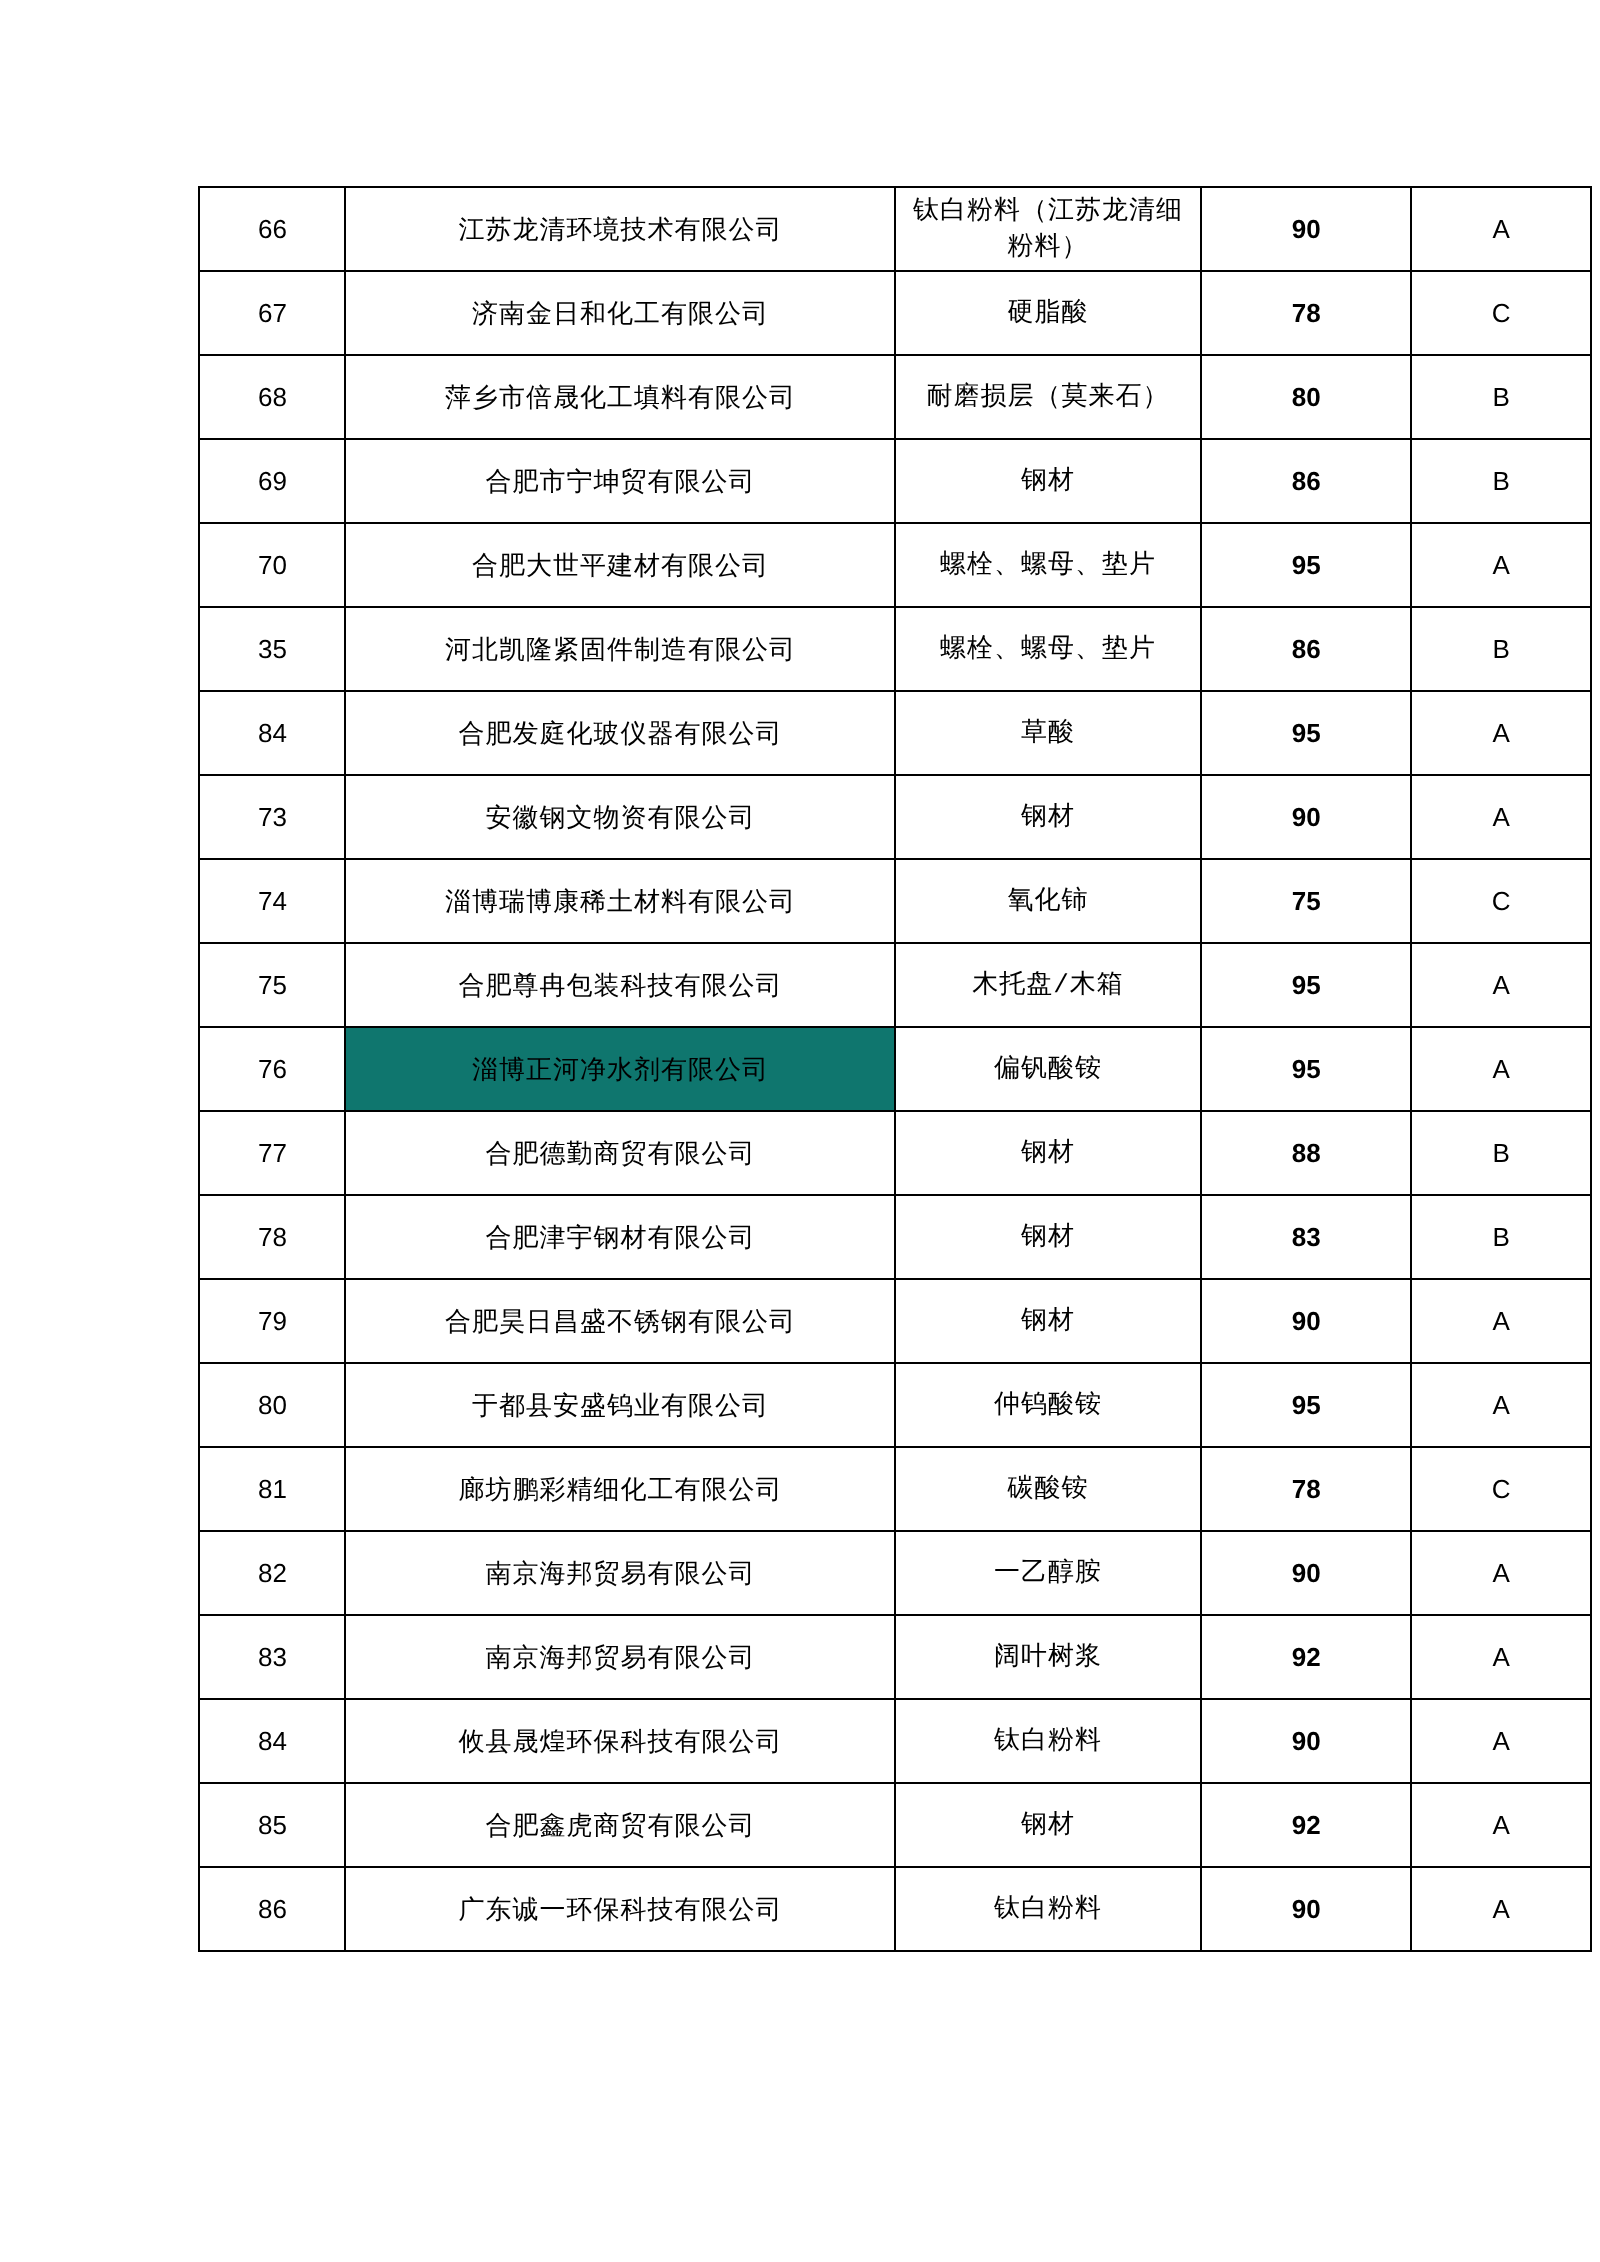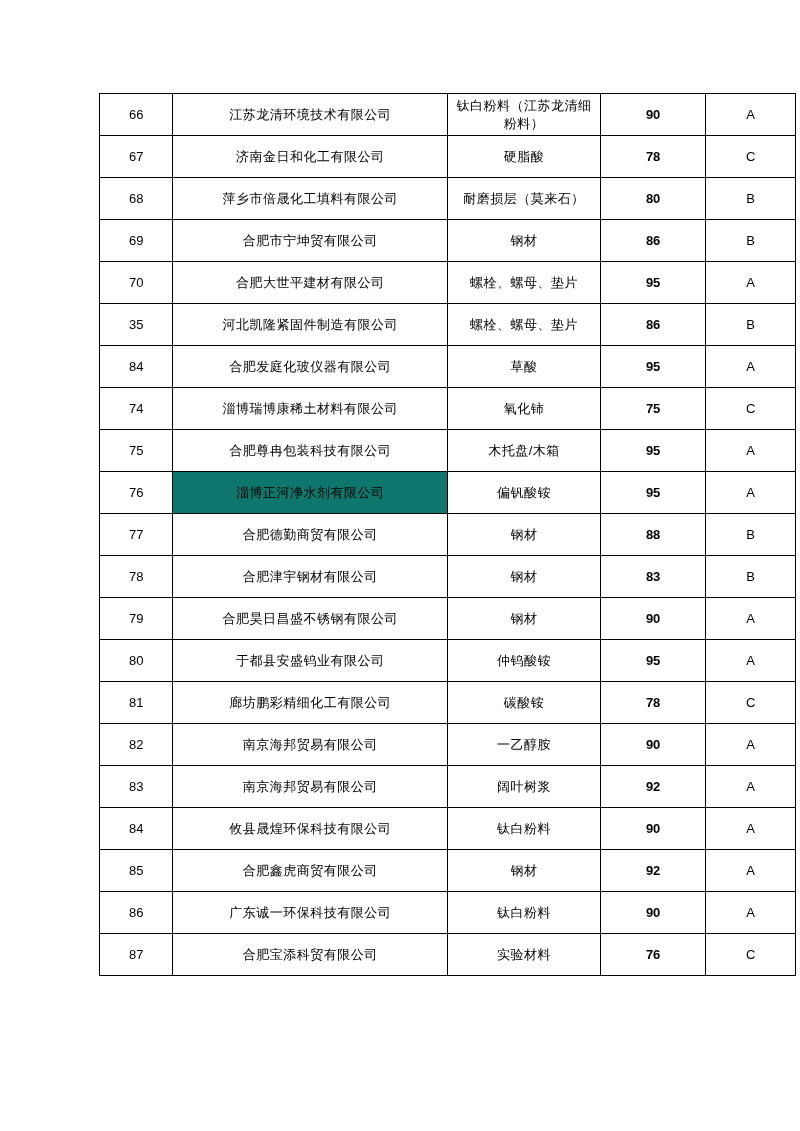--- a/index.html
+++ b/index.html
@@ -50,20 +50,21 @@
     font-size: 13px;
   }
   td.col-name {
     width: 269px;
     letter-spacing: 0.5px;
   }
   td.col-material {
     width: 150px;
     letter-spacing: 0.5px;
     font-size: 12.5px;
+    font-family: Liberation Mono, monospace;
   }
   td.col-score {
     width: 103px;
     font-size: 15px;
     font-weight: bold;
   }
   td.col-grade {
     width: 88px;
     font-size: 15px;
   }
@@ -121,20 +122,27 @@
             <td class="col-grade">B</td>
           </tr>
           <tr>
             <td class="col-no">84</td>
             <td class="col-name">合肥发庭化玻仪器有限公司</td>
             <td class="col-material">草酸</td>
             <td class="col-score">95</td>
             <td class="col-grade">A</td>
           </tr>
           <tr>
+            <td class="col-no">73</td>
+            <td class="col-name">安徽钢文物资有限公司</td>
+            <td class="col-material">钢材</td>
+            <td class="col-score">90</td>
+            <td class="col-grade">A</td>
+          </tr>
+          <tr>
             <td class="col-no">74</td>
             <td class="col-name">淄博瑞博康稀土材料有限公司</td>
             <td class="col-material">氧化铈</td>
             <td class="col-score">75</td>
             <td class="col-grade">C</td>
           </tr>
           <tr>
             <td class="col-no">75</td>
             <td class="col-name">合肥尊冉包装科技有限公司</td>
             <td class="col-material">木托盘/木箱</td>
@@ -210,24 +218,17 @@
             <td class="col-material">钢材</td>
             <td class="col-score">92</td>
             <td class="col-grade">A</td>
           </tr>
           <tr>
             <td class="col-no">86</td>
             <td class="col-name">广东诚一环保科技有限公司</td>
             <td class="col-material">钛白粉料</td>
             <td class="col-score">90</td>
             <td class="col-grade">A</td>
-          </tr>
-          <tr>
-            <td class="col-no">87</td>
-            <td class="col-name">合肥宝添科贸有限公司</td>
-            <td class="col-material">实验材料</td>
-            <td class="col-score">76</td>
-            <td class="col-grade">C</td>
           </tr>
         </tbody>
     </table>
   </div>
 </div>
 
 </body></html>

